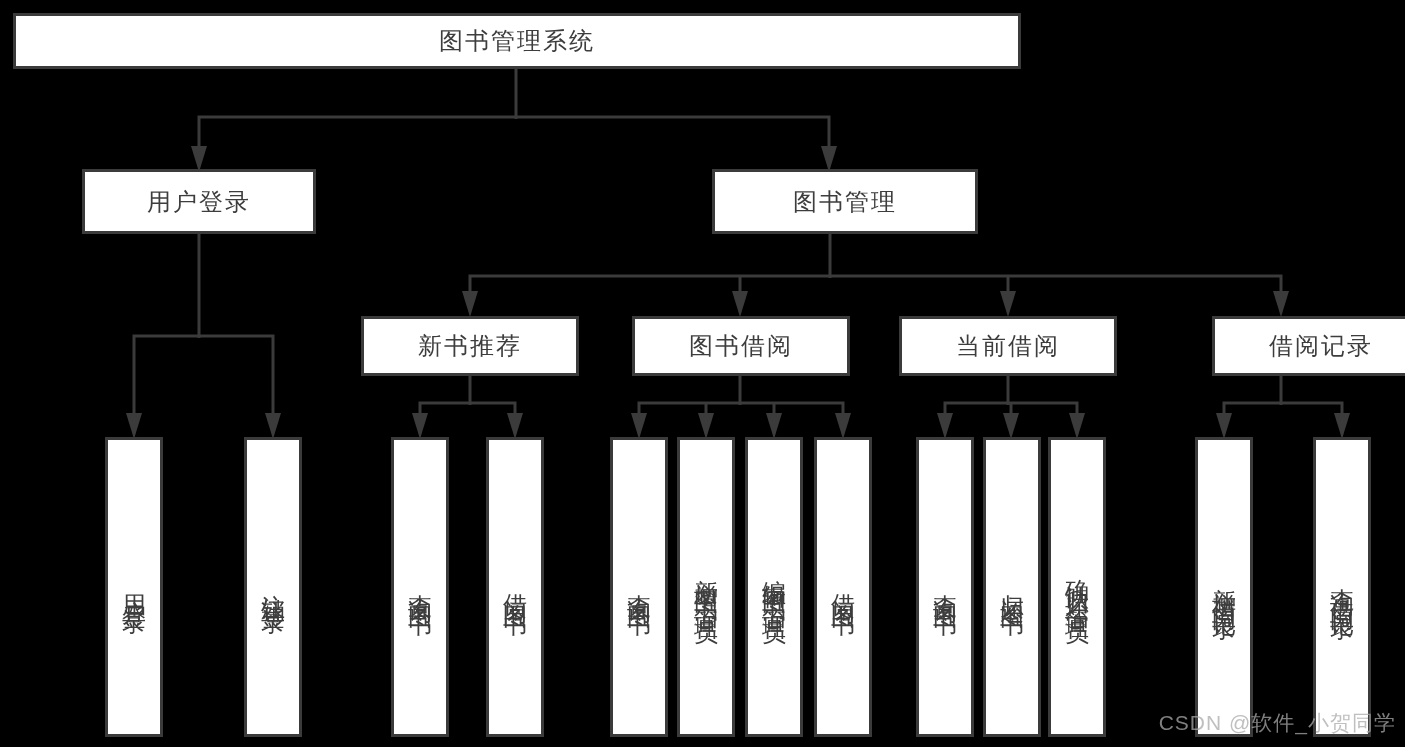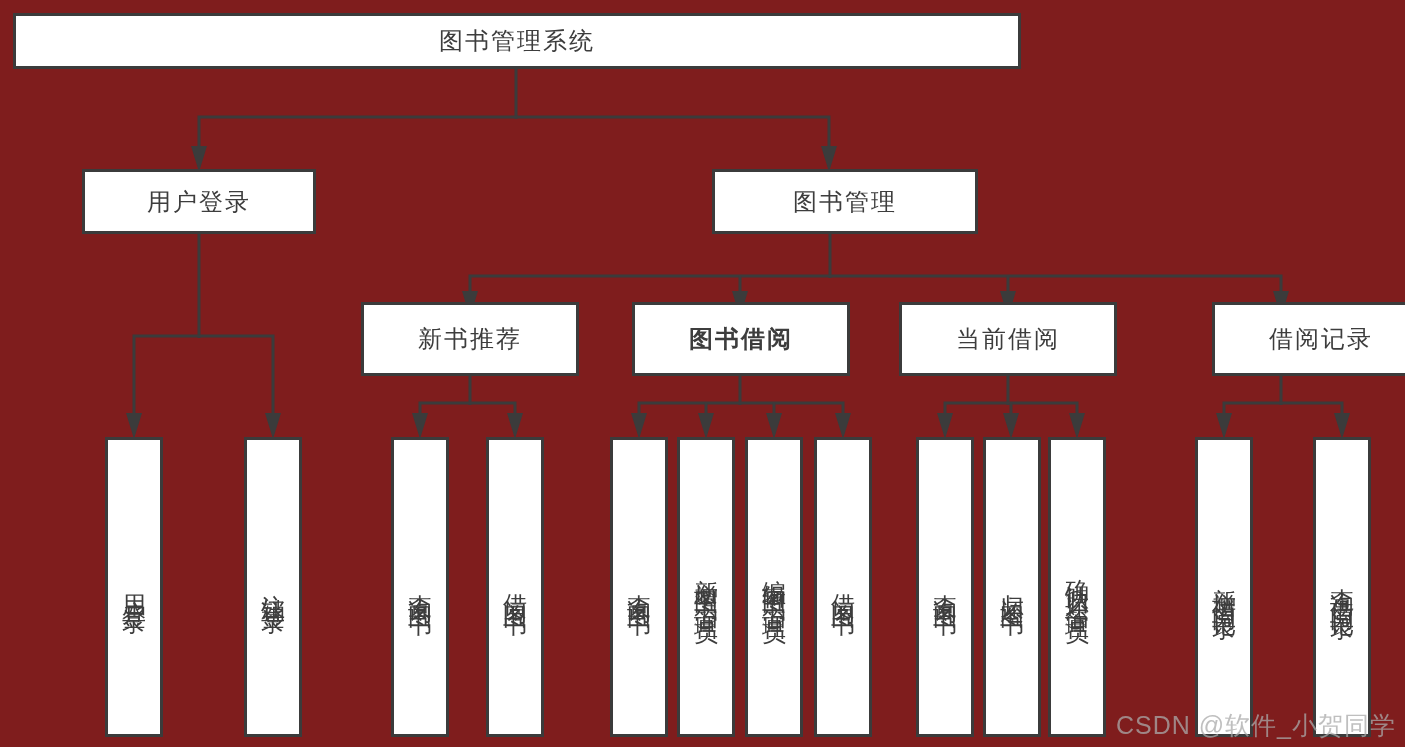--- a/index.html
+++ b/index.html
@@ -1,20 +1,20 @@
 <!DOCTYPE html>
 <html><head>
 <meta charset="utf-8">
 <style>
   html, body { margin: 0; padding: 0; background: #ffffff; }
   .stage {
     position: relative;
     width: 1405px;
     height: 747px;
-    background: #7f1d1d;
+    background: #000000;
     overflow: hidden;
     font-family: "Liberation Sans", "DejaVu Sans", sans-serif;
     color: #3d3d3d;
   }
   svg.connectors {
     position: absolute;
     left: 0; top: 0;
     width: 1405px; height: 747px;
     z-index: 0;
   }
@@ -28,23 +28,23 @@
     justify-content: center;
     z-index: 1;
     font-size: 24px;
     letter-spacing: 2px;
     white-space: nowrap;
   }
   .box.root  { left: 13px;   top: 13px;  width: 1008px; height: 56px; }
   .box.l2    { top: 169px; height: 65px; }
   .box.l2a   { left: 82px;  width: 234px; }
   .box.l2b   { left: 712px; width: 266px; }
-  .box.l3    { top: 302px; height: 74px; width: 218px; }
+  .box.l3    { top: 316px; height: 60px; width: 218px; }
   .box.l3a   { left: 361px; }
-  .box.l3b   { left: 632px; font-weight: bold; }
+  .box.l3b   { left: 632px; }
   .box.l3c   { left: 899px; }
   .box.l3d   { left: 1172px; margin-left: 40px; }
   .box.leaf {
     top: 437px; height: 300px; width: 58px;
     writing-mode: vertical-rl;
     text-orientation: mixed;
     font-size: 24px;
     letter-spacing: 6px;
     line-height: 1;
   }
@@ -59,21 +59,21 @@
   .lf9  { left: 916px; }
   .lf10 { left: 983px; }
   .lf11 { left: 1048px; width: 60px; }
   .lf12 { left: 1195px; }
   .lf13 { left: 1313px; }
   .watermark {
     position: absolute;
     right: 9px;
     top: 709px;
     z-index: 2;
-    font-size: 25px;
+    font-size: 21px;
     letter-spacing: 1px;
     color: rgba(170, 170, 170, 0.75);
     white-space: nowrap;
   }
 </style>
 </head>
 <body>
 
 <div class="stage">
 

